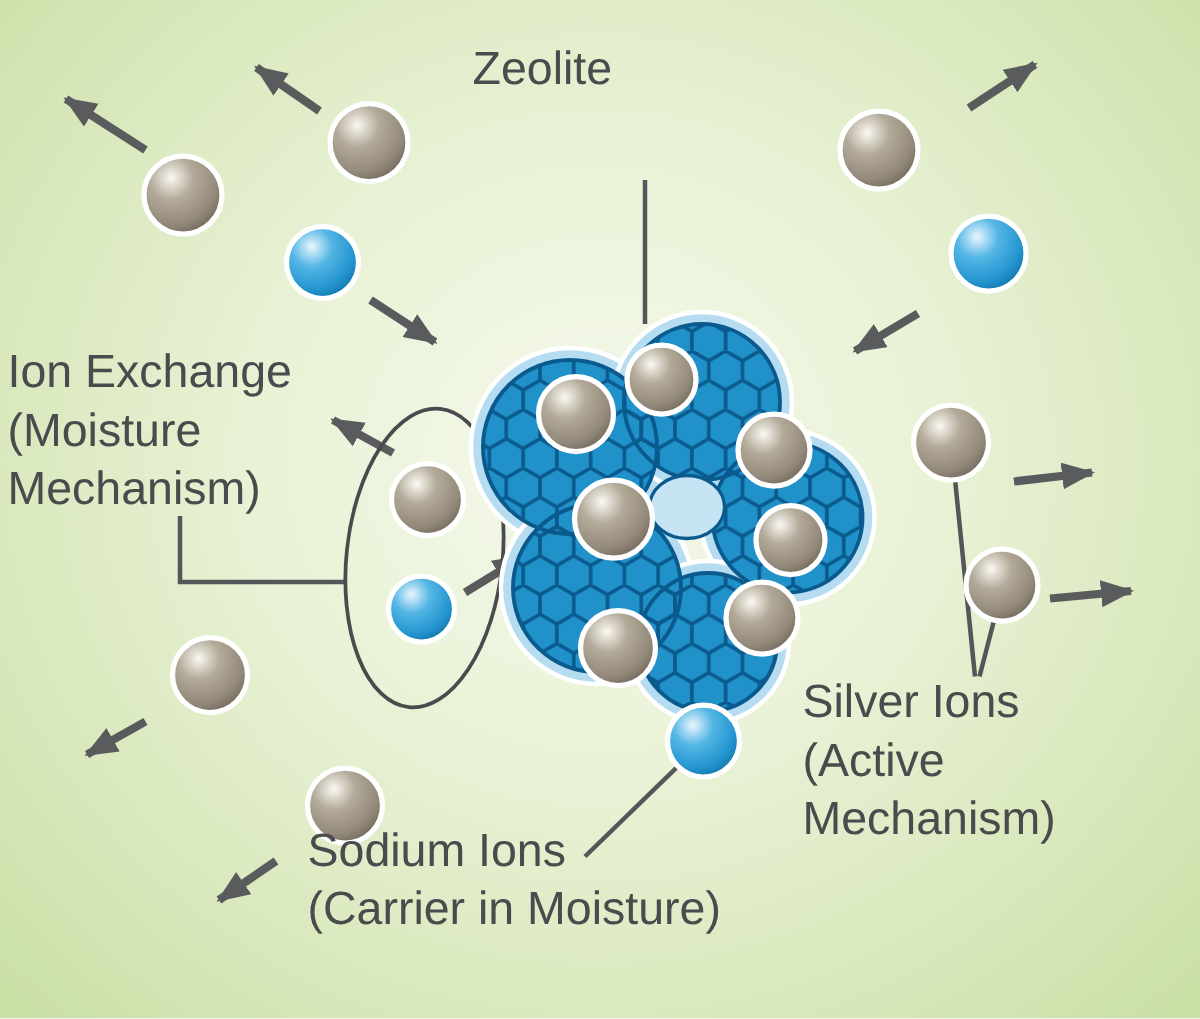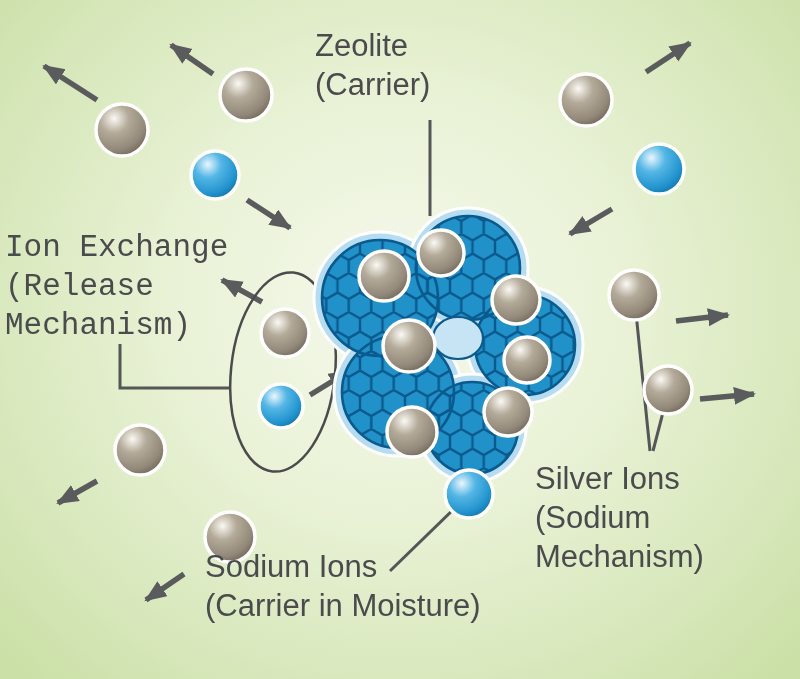--- a/index.html
+++ b/index.html
@@ -133,32 +133,31 @@
     <g fill="url(#sodiumGrad)" stroke="#ffffff" stroke-width="3.5">
       <circle cx="215" cy="175" r="24"></circle>
       <circle cx="659" cy="169" r="25"></circle>
       <circle cx="281" cy="406" r="22"></circle>
       <circle cx="469" cy="494" r="24"></circle>
     </g>
   </svg>
 
   <div class="label" style="left:315px;top:26px;width:230px;">
     <span>Zeolite</span>
-    <span>(Carrier)</span>
   </div>
 
-  <div class="label" style="left:5px;top:228px;width:255px;font-family:Liberation Mono, monospace;">
+  <div class="label" style="left:5px;top:228px;width:255px;">
     <span>Ion Exchange</span>
-    <span>(Release</span>
+    <span>(Moisture</span>
     <span>Mechanism)</span>
   </div>
 
-  <div class="label" style="left:535px;top:448px;width:228px;margin-top:11px;">
+  <div class="label" style="left:535px;top:448px;width:228px;">
     <span>Silver Ions</span>
-    <span>(Sodium</span>
+    <span>(Active</span>
     <span>Mechanism)</span>
   </div>
 
   <div class="label" style="left:205px;top:547px;width:360px;">
     <span>Sodium Ions</span>
     <span>(Carrier in Moisture)</span>
   </div>
 
 </div>
 

